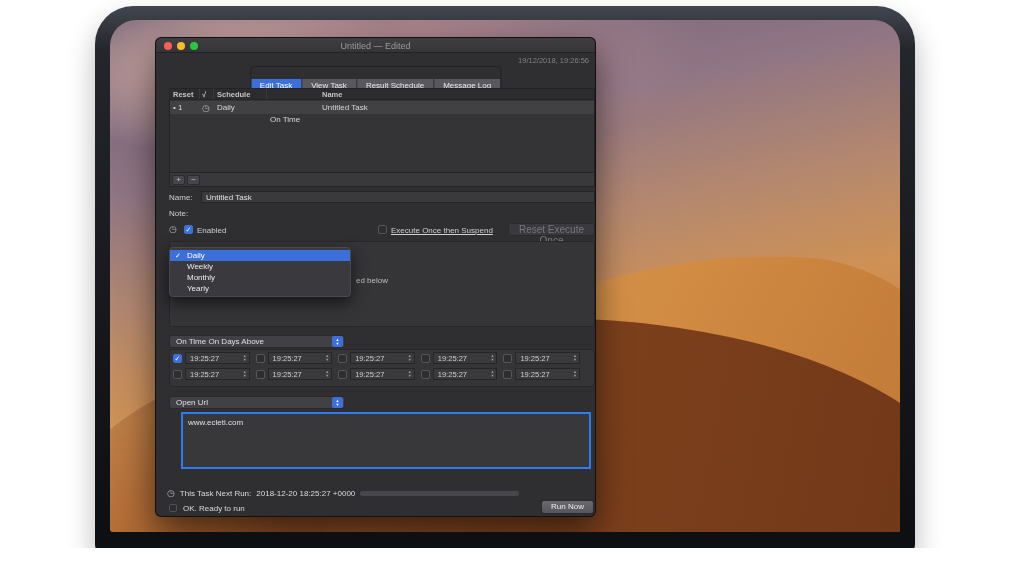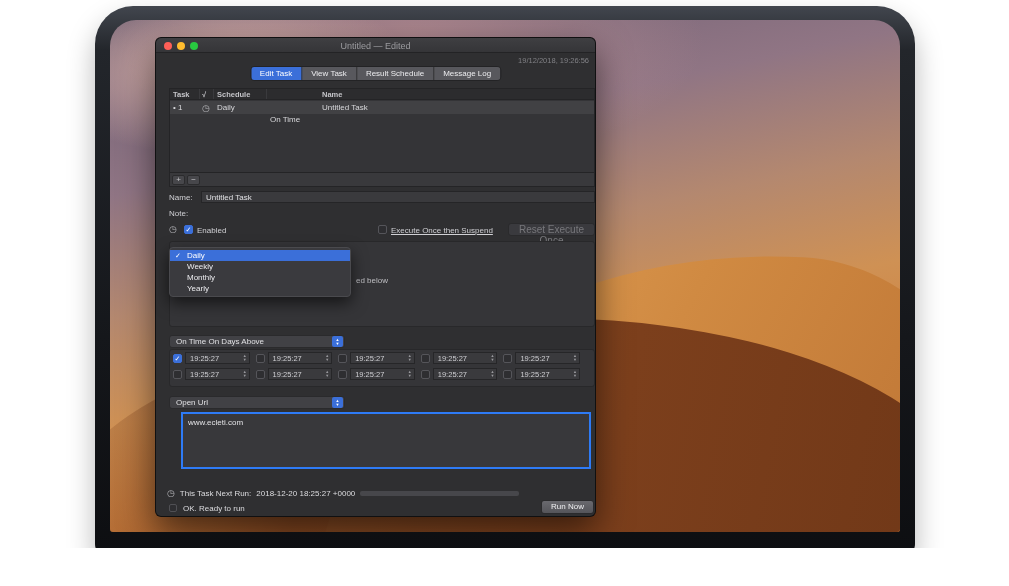--- a/index.html
+++ b/index.html
@@ -43,21 +43,21 @@
                font-size:9px; color:#9b9b9f; }
   .tl { position:absolute; top:4px; width:8px; height:8px; border-radius:50%; }
   .tl.red { left:8px;  background:#ff5f57; }
   .tl.yel { left:21px; background:#febc2e; }
   .tl.grn { left:34px; background:#28c840; }
   .timestamp { position:absolute; right:6px; top:18px; font-size:7.5px; color:#808085; }
 
   .tabs { position:absolute; left:50%; transform:translateX(-50%); top:28px; display:flex;
           border:1px solid #232325; border-radius:4px; overflow:hidden; }
   .tab { padding:0 9px; height:13px; line-height:13px; background:#58585d;
-         border-right:1px solid #2e2e30; font-size:8px; color:#ececef; white-space:nowrap; }
+         border-right:1px solid #2e2e30; font-size:8px; color:#ececef; white-space:nowrap;margin-top:12px; }
   .tab:last-child { border-right:none; }
   .tab.selected { background:var(--accent,#3b6fd9); color:#fff; }
 
   
   .task-table { position:absolute; left:13px; top:50px; width:426px; height:99px;
                 border:1px solid #242426; background:#343437; }
   .thead { position:absolute; top:0; left:0; width:100%; height:11px; background:#2c2c2e;
            display:flex; align-items:center; font-weight:bold; color:#c4c4c8;
            font-size:7.5px; border-bottom:1px solid #242426; }
   .thead > span { border-right:1px solid #3a3a3d; height:100%; line-height:11px; }
@@ -147,21 +147,21 @@
 
         <div class="tabs">
           <div class="tab selected">Edit Task</div>
           <div class="tab">View Task</div>
           <div class="tab">Result Schedule</div>
           <div class="tab">Message Log</div>
         </div>
 
         <div class="task-table">
           <div class="thead">
-            <span class="c-task">Task</span>
+            <span class="c-task">Reset</span>
             <span class="c-chk">√</span>
             <span class="c-sched">Schedule</span>
             <span class="c-basis">Basis</span>
             <span class="c-name">Name</span>
           </div>
           <div class="trow">
             <span class="c-task">• 1</span>
             <span class="c-chk clock-ico">◷</span>
             <span class="c-sched">Daily</span>
             <span class="c-basis">On Time</span>

